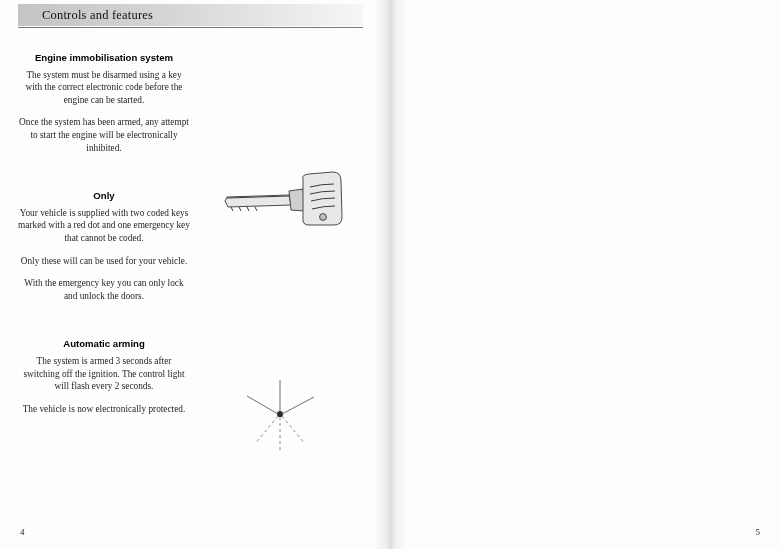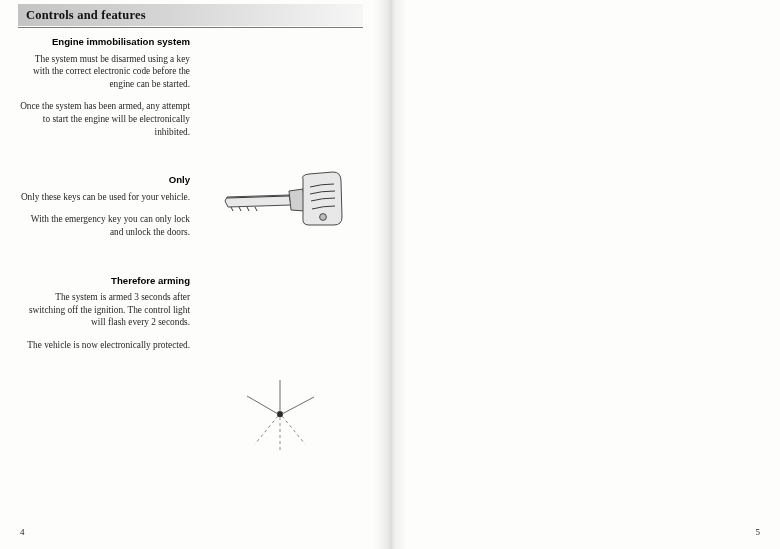--- a/index.html
+++ b/index.html
@@ -51,44 +51,45 @@
     display: flex;
     align-items: center;
   }
   .banner.left {
     left: 18px;
     width: 345px;
     justify-content: flex-start;
     background: linear-gradient(to right, #c4c4c4 0%, #d6d6d6 45%, #f6f6f6 100%);
   }
   .banner-text {
-    font-weight: bold;
+    font-weight: normal;
     font-size: 12.5px;
     letter-spacing: .2px;
     color: #111;
-    padding: 0 8px;
+    padding: 0 24px;
     white-space: nowrap;
     text-align: center;
   }
   .banner-rule {
     position: absolute;
     height: 1px;
     background: #7a7a7a;
     top: 27px;
   }
   .banner-rule.left  { left: 18px;  width: 345px; }
 
   
   .col {
     position: absolute;
     width: 172px;
     font-size: 9.3px;
     line-height: 12.6px;
-    text-align: right;
+    text-align: center;
     color: #1f1f1f;
+    margin-top: 16px;
   }
   .col-left  { left: 18px;  top: 36px; }
 
   h3.sec {
     font-family: "Liberation Sans", sans-serif;
     font-size: 9.6px;
     font-weight: bold;
     margin: 0 0 4px 0;
     color: #000;
   }
@@ -128,26 +129,27 @@
 
   <div class="col col-left">
 
     <h3 class="sec">Engine immobilisation system</h3>
     <p class="para">The system must be disarmed using a key with the correct electronic code before the engine can be started.</p>
     <p class="para">Once the system has been armed, any attempt to start the engine will be electronically inhibited.</p>
 
     <div class="spacer-lg"></div>
 
     <h3 class="sec">Only</h3>
-    <p class="para">Only these keys can be used for your vehicle.</p>
+    <p class="para">Your vehicle is supplied with two coded keys marked with a red dot and one emergency key that cannot be coded.</p>
+    <p class="para">Only these will can be used for your vehicle.</p>
     <p class="para">With the emergency key you can only lock and unlock the doors.</p>
 
     <div class="spacer-lg"></div>
 
-    <h3 class="sec">Therefore arming</h3>
+    <h3 class="sec">Automatic arming</h3>
     <p class="para">The system is armed 3 seconds after switching off the ignition. The control light will flash every 2 seconds.</p>
     <p class="para">The vehicle is now electronically protected.</p>
   </div>
 
   <div class="fig" style="left:215px; top:165px;">
     <svg width="130" height="70" viewBox="0 0 130 70">
 
       <path class="fill-l" d="M10 36 L12 32 L74 30 L76 40 L13 42 Z"></path>
       <path class="ln-k" d="M16 42 L18 46 M24 42 L26 46 M32 42 L34 46 M40 42 L42 46"></path>
       <path class="ln-k" d="M12 33 L74 31"></path>

